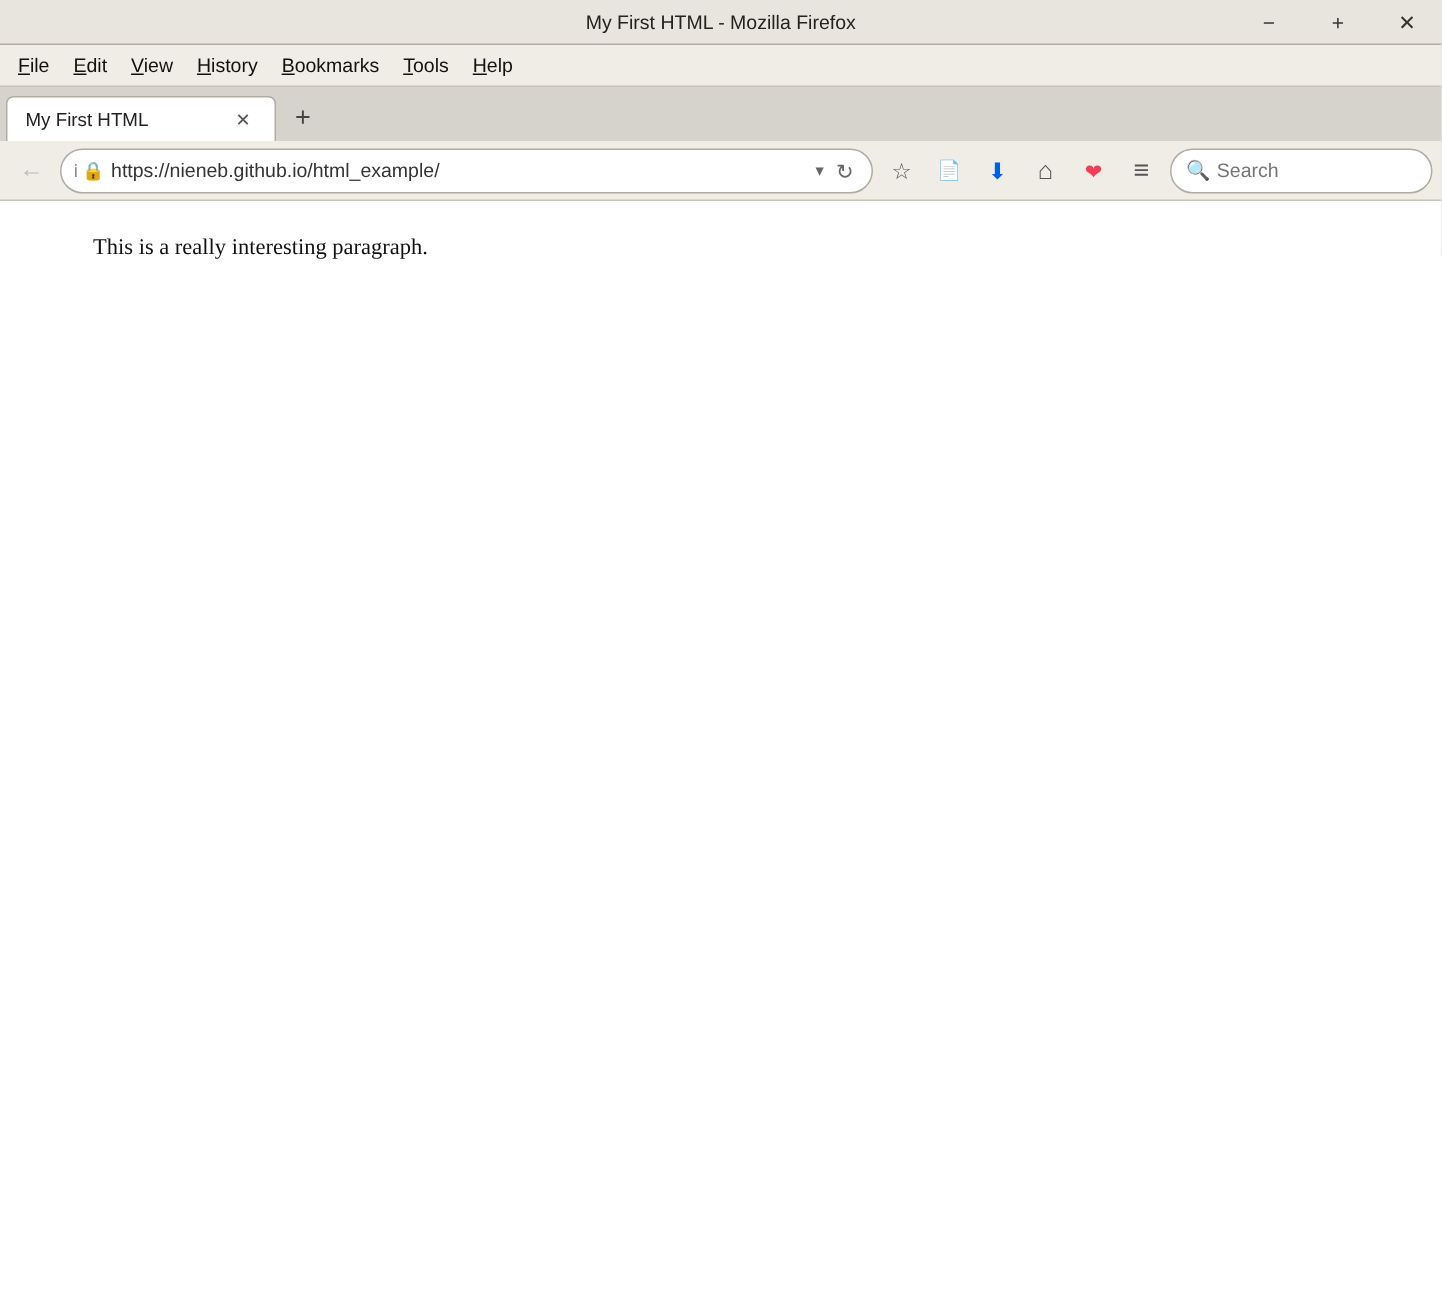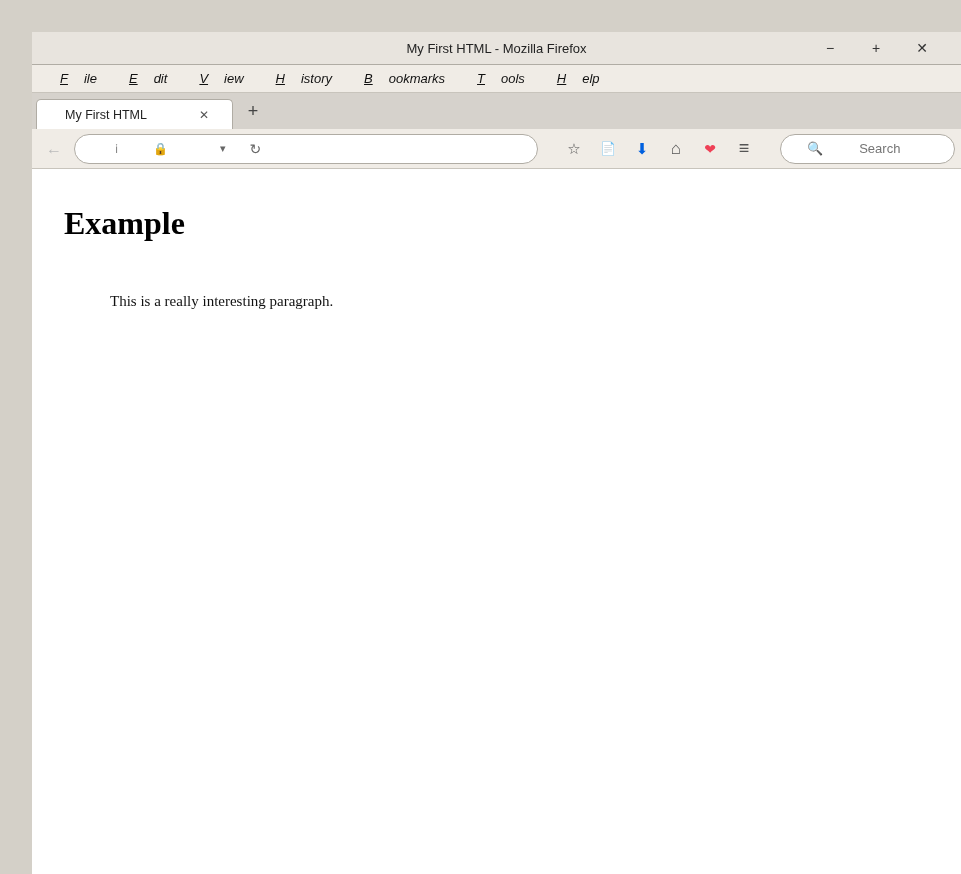--- a/index.html
+++ b/index.html
@@ -1,15 +1,15 @@
 <!DOCTYPE html>
 <html><head>
   <meta charset="utf-8">
   <style>
-    * { margin: 0; padding: 16px; box-sizing: border-box; }
+    * { margin: 0; padding: 0; box-sizing: border-box; }
     body { font-family: Arial, sans-serif; background: #d4d0c8; width: 961px; height: 874px; overflow: hidden; }
 
     
     .title-bar {
       background: #e8e4de;
       height: 30px;
       display: flex;
       align-items: center;
       justify-content: center;
       position: relative;
@@ -40,21 +40,20 @@
     }
 
     
     .menu-bar {
       background: #f0ece6;
       height: 28px;
       display: flex;
       align-items: center;
       padding: 0 4px;
       border-bottom: 1px solid #c8c4bc;
-      font-style: italic;
     }
     .menu-item {
       padding: 3px 8px;
       font-size: 13px;
       color: #111;
       cursor: pointer;
       border-radius: 3px;
       text-decoration: none;
     }
     .menu-item u { text-decoration: underline; }
@@ -269,35 +268,35 @@
 
 <div class="nav-bar">
 
   <button class="nav-btn disabled">←</button>
 
   <div class="url-bar-container">
     <div class="url-icons">
       <span style="font-size:12px; color:#888;">ℹ</span>
       <span style="font-size:12px; color:#4a0;">🔒</span>
     </div>
+    <input class="url-input" type="text" value="https://nieneb.github.io/html_example/" style="">
     <span class="url-dropdown-btn">▾</span>
     <span class="reload-btn">↻</span>
   </div>
 
   <div class="toolbar-icons">
     <button class="toolbar-icon-btn">☆</button>
     <button class="toolbar-icon-btn" style="font-size:13px;">📄</button>
     <button class="toolbar-icon-btn download">⬇</button>
     <button class="toolbar-icon-btn" style="font-size:17px;">⌂</button>
     <button class="toolbar-icon-btn" style="font-size:14px; color:#ef4056;">❤</button>
     <button class="toolbar-icon-btn" style="font-size:18px;">≡</button>
   </div>
 
   <div class="search-bar-container">
     <span class="search-icon">🔍</span>
     <input class="search-input" type="text" placeholder="Search" style="">
   </div>
 </div>
 
 <div class="content-area">
-  <h1 class="page-heading">Example</h1>
   <p class="page-paragraph">This is a really interesting paragraph.</p>
 </div>
 
 </body></html>

